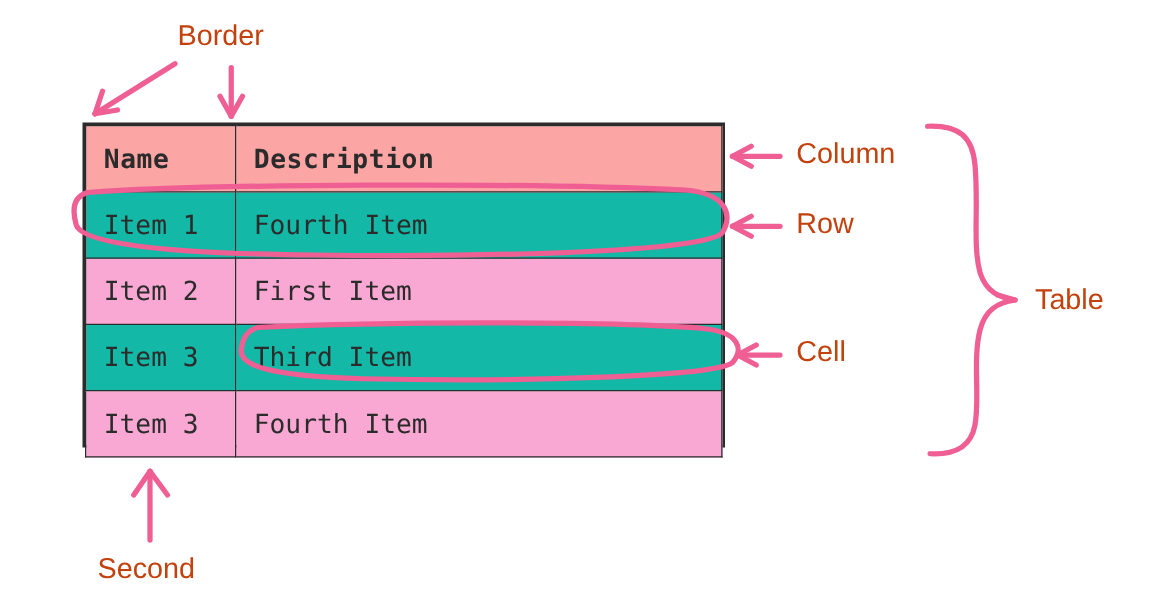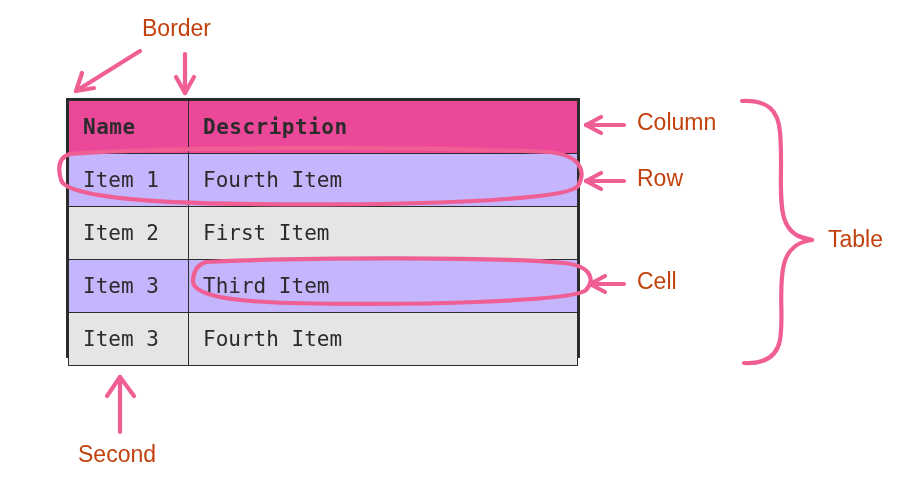--- a/index.html
+++ b/index.html
@@ -39,29 +39,29 @@
     border: 1px solid #2b2b2b;
     padding: 0 14px;
     text-align: left;
     font-size: 21px;
     line-height: 1;
     height: 52px;
     color: #2b2b2b;
     white-space: nowrap;
   }
   table.diagram-table thead th {
-    background: #ec4899;
+    background: #fca5a5;
     font-weight: bold;
     letter-spacing: 0.5px;
   }
   table.diagram-table tbody tr.row-odd td {
-    background: #c4b5fd;
+    background: #14b8a6;
   }
   table.diagram-table tbody tr.row-even td {
-    background: #e5e5e5;
+    background: #f9a8d4;
   }
 
   
   #annot {
     position: absolute;
     left: 0; top: 0;
     width: 921px; height: 483px;
     pointer-events: none;
   }
   .anno-label {

